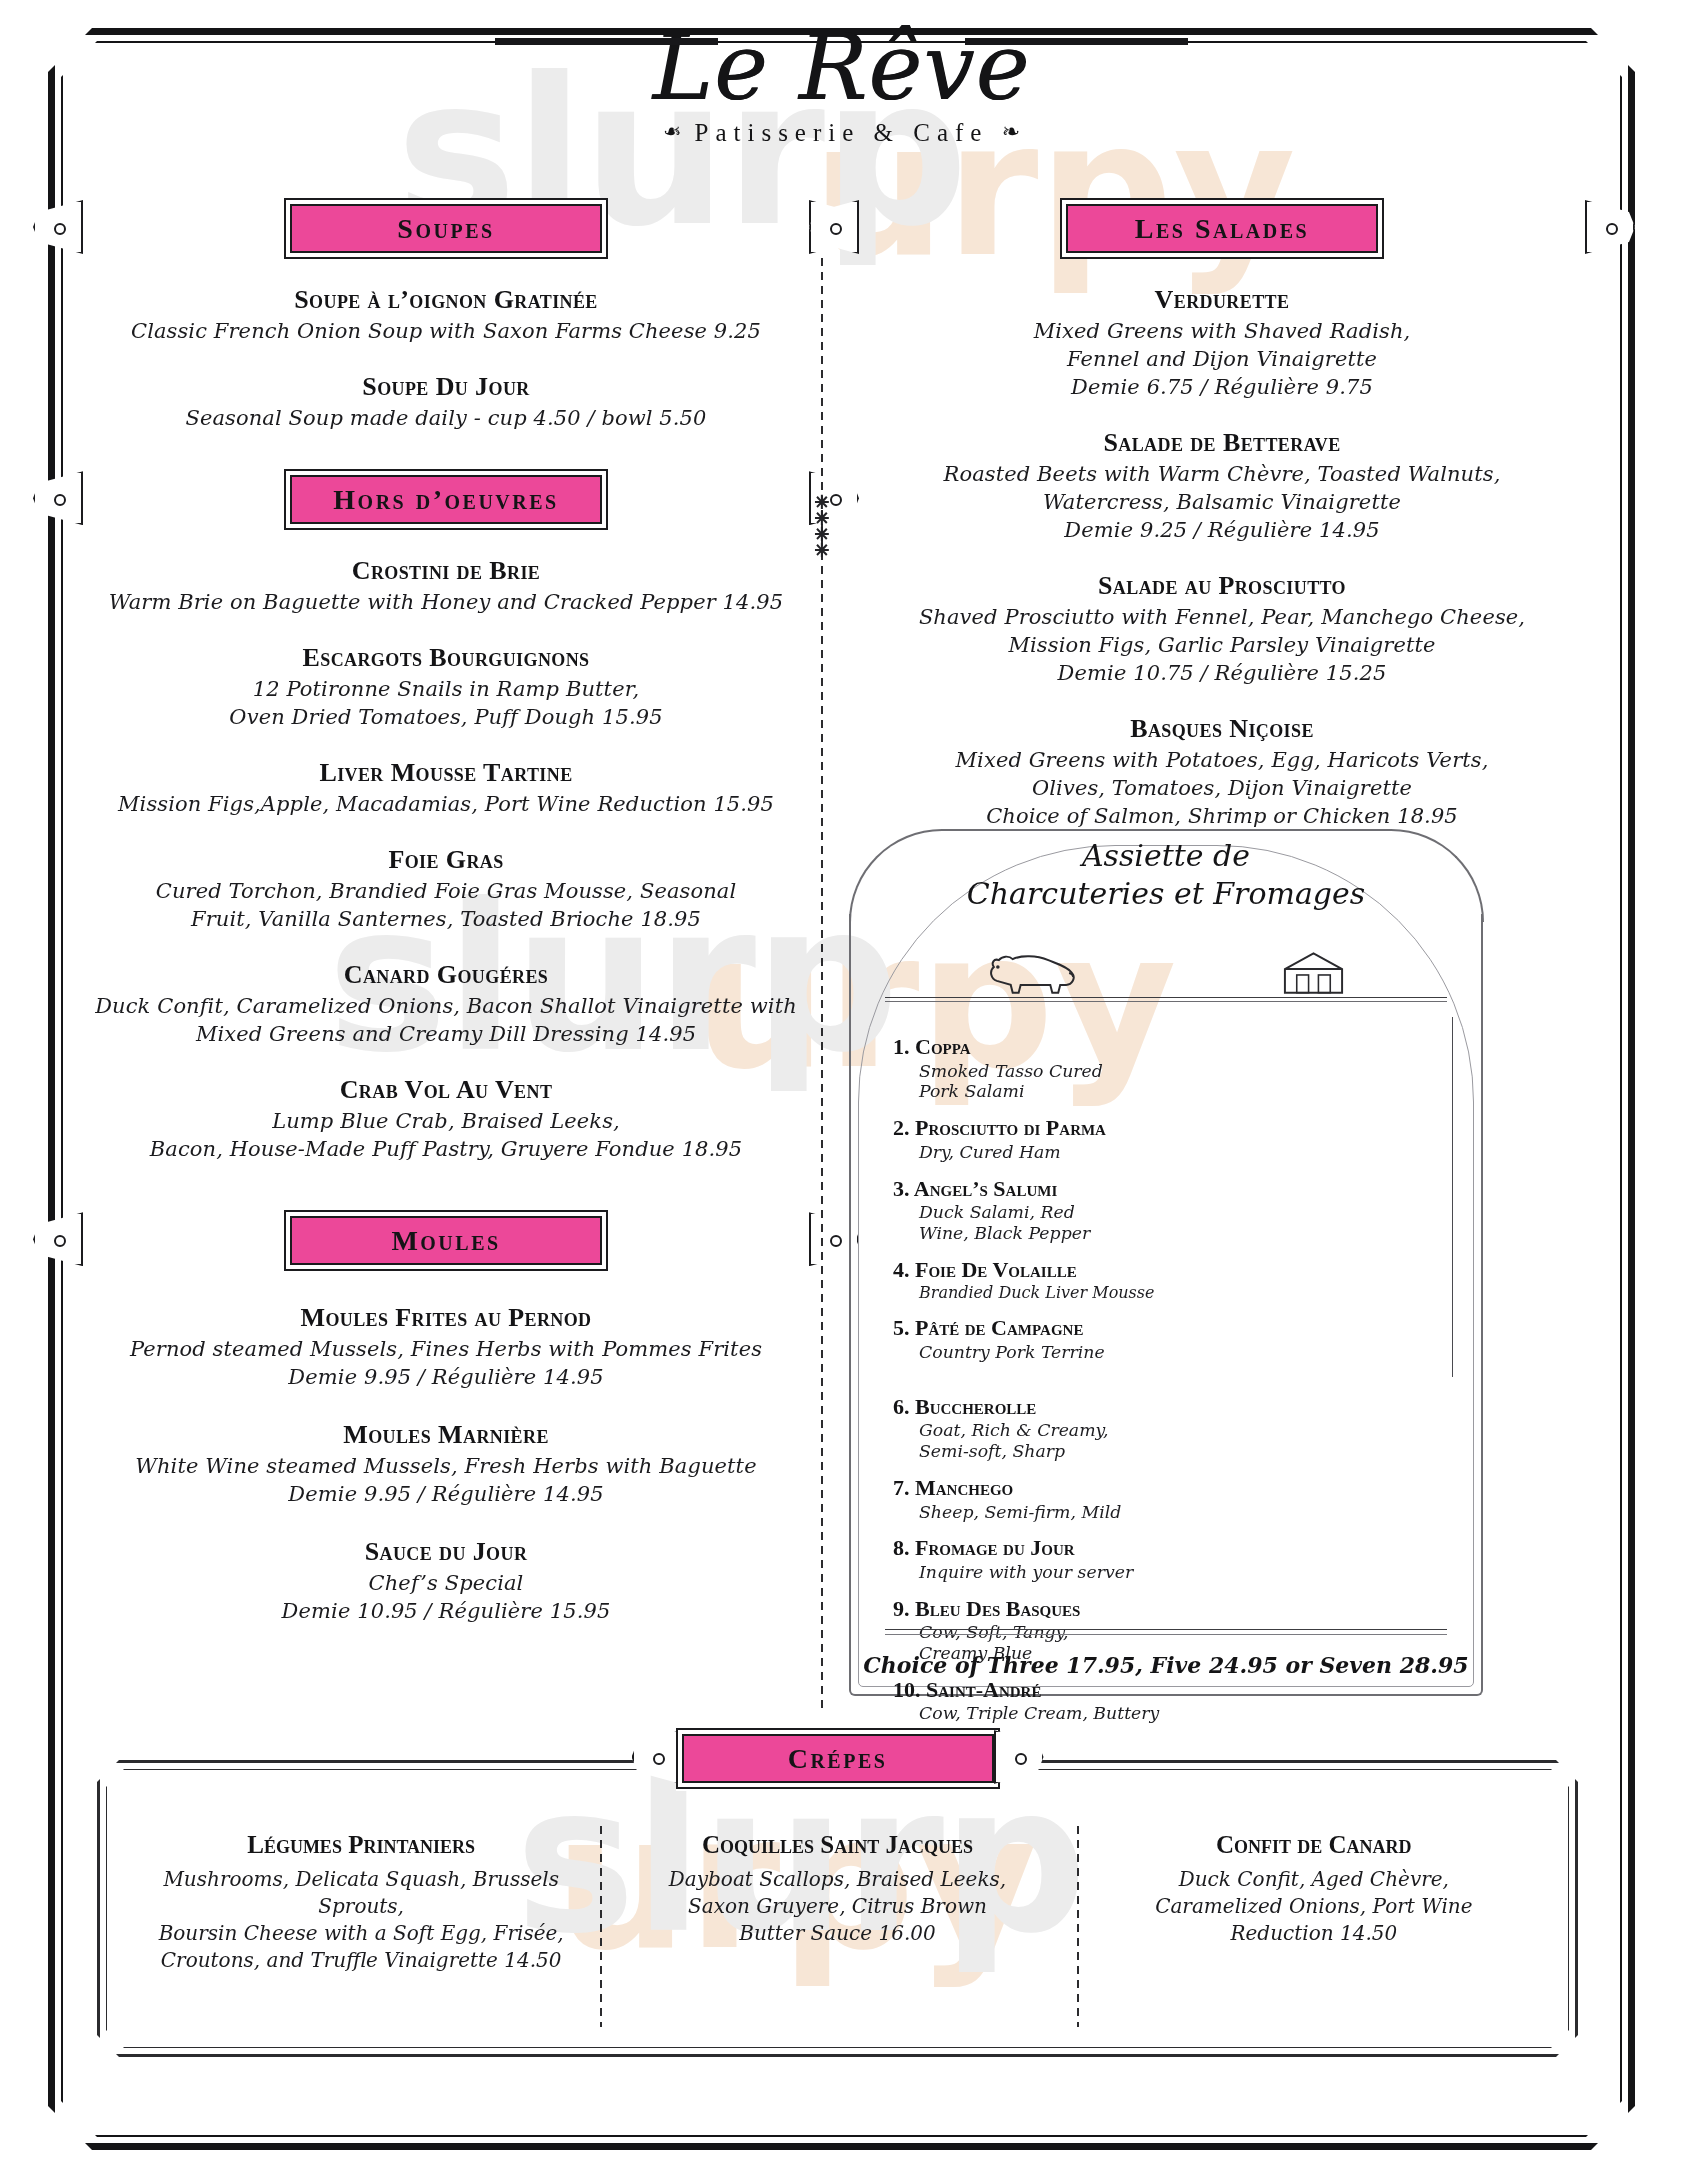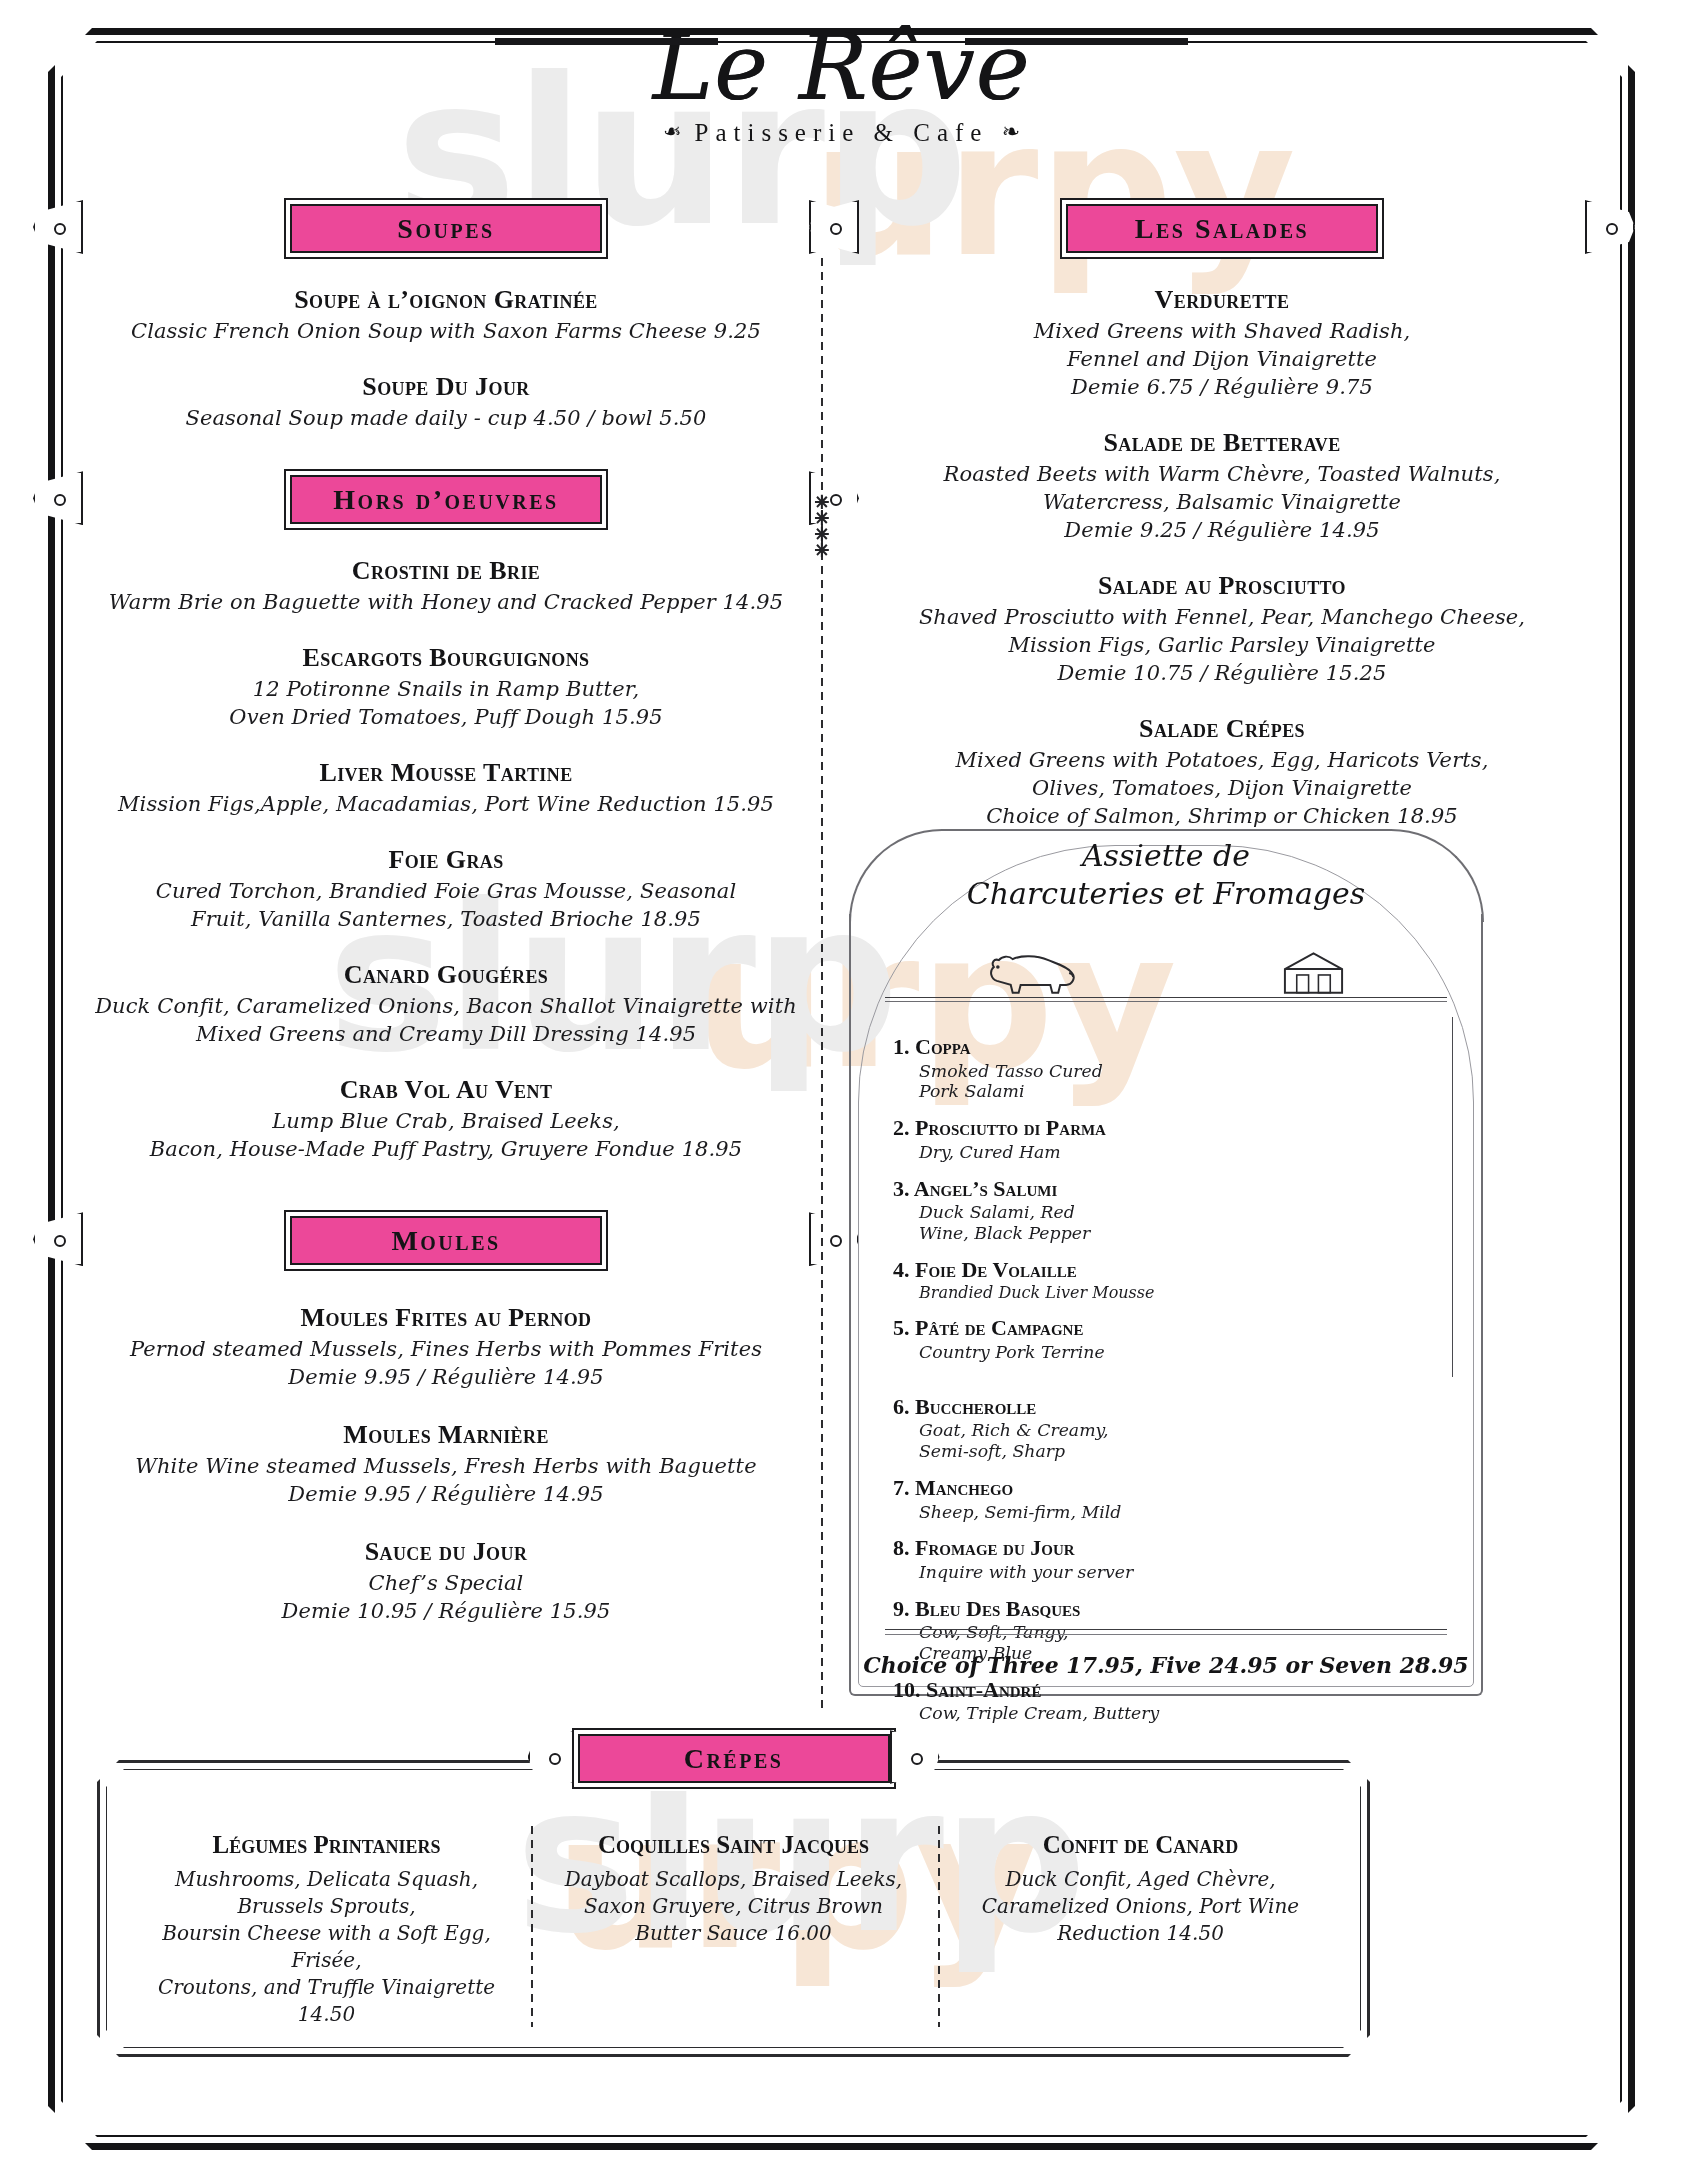--- a/index.html
+++ b/index.html
@@ -272,21 +272,21 @@
     font-style:italic;
     font-weight:700;
     font-size:22px;
     color:#141416;
   }
 
   
   .crepes {
     position:absolute;
     left:97px; top:1760px;
-    width:1273px; height:297px;
+    width:1481px; height:297px;
     z-index:3;
   }
   .crepes-box {
     position:absolute; inset:0;
     border:3px solid #2b2b2e;
     clip-path: polygon(
       0 22px, 22px 0,
       calc(100% - 22px) 0, 100% 22px,
       100% calc(100% - 22px), calc(100% - 22px) 100%,
       22px 100%, 0 calc(100% - 22px));
@@ -469,21 +469,21 @@
     </div>
     <div class="dish">
       <div class="dish-name">Salade de Betterave</div>
       <div class="dish-desc">Roasted Beets with Warm Chèvre, Toasted Walnuts,<br>Watercress, Balsamic Vinaigrette<br>Demie 9.25 /  Régulière 14.95</div>
     </div>
     <div class="dish">
       <div class="dish-name">Salade au Prosciutto</div>
       <div class="dish-desc">Shaved Prosciutto with Fennel, Pear, Manchego Cheese,<br>Mission Figs, Garlic Parsley Vinaigrette<br>Demie 10.75 /  Régulière 15.25</div>
     </div>
     <div class="dish">
-      <div class="dish-name">Salade Crépes</div>
+      <div class="dish-name">Basques Niçoise</div>
       <div class="dish-desc">Mixed Greens with Potatoes, Egg, Haricots Verts,<br>Olives, Tomatoes, Dijon Vinaigrette<br>Choice of  Salmon, Shrimp or Chicken 18.95</div>
     </div>
   </div>
 
   <div class="board">
     <div class="board-shell"></div>
     <div class="board-shell2"></div>
 
     <div class="board-title">
       <div>Assiette de</div>

